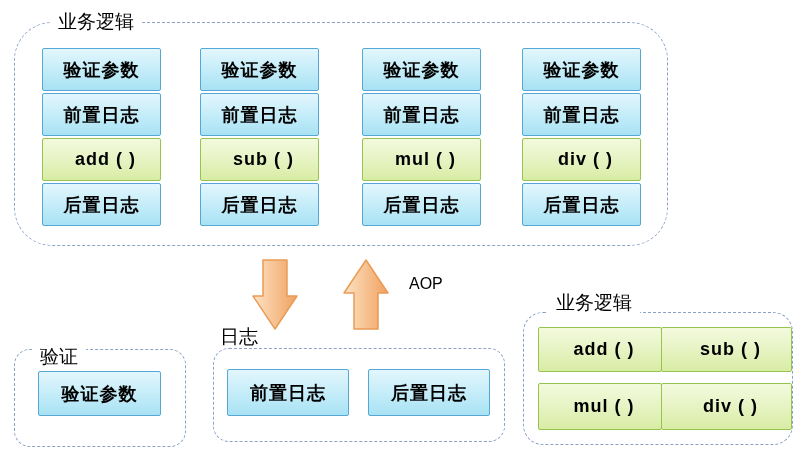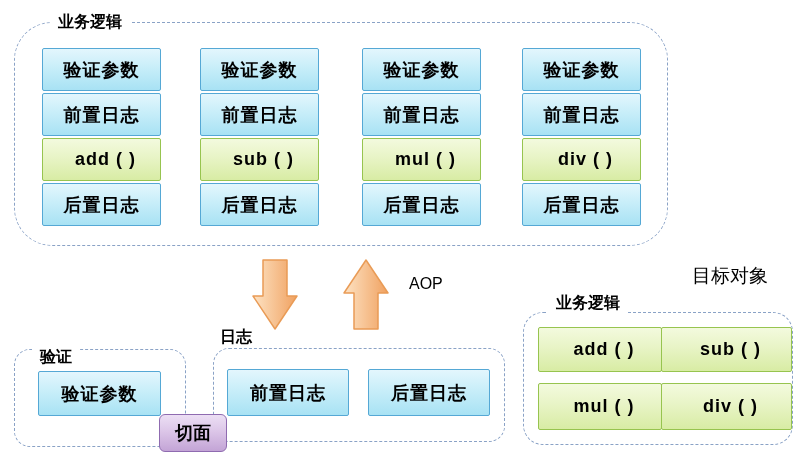--- a/index.html
+++ b/index.html
@@ -9,21 +9,21 @@
   }
   
   .dashed-box{position:absolute;border:1.5px dashed #8aa2c6;background:transparent;}
   #proxy-box{left:14px;top:22px;width:652px;height:222px;border-radius:38px;}
   #validation-box{left:14px;top:349px;width:170px;height:96px;border-radius:16px;}
   #logging-box{left:213px;top:348px;width:290px;height:92px;border-radius:16px;}
   #target-box{left:523px;top:312px;width:268px;height:131px;border-radius:20px;}
 
   
   .section-label{
-    position:absolute;background:#ffffff;padding:0 8px;font-size:16px;font-weight:700;
+    position:absolute;background:#ffffff;padding:0 8px;font-size:19px;font-weight:400;
     line-height:22px;white-space:nowrap;z-index:3;
   }
   #proxy-label{left:50px;top:11px;}
   #validation-label{left:32px;top:346px;}
   #logging-label{left:212px;top:326px;}
   #target-inner-label{left:548px;top:292px;}
 
   .side-label{position:absolute;font-size:19px;font-weight:400;white-space:nowrap;}
   #proxy-side-label{left:688px;top:104px;}
   #target-title{left:692px;top:263px;font-weight:400;}
@@ -134,23 +134,21 @@
 
   <div class="dashed-box" id="validation-box"></div>
   <div class="section-label" id="validation-label">验证</div>
   <div class="abs-box blue" id="validate-params-box">验证参数</div>
 
   <div class="dashed-box" id="logging-box"></div>
   <div class="section-label" id="logging-label">日志</div>
   <div class="abs-box blue" id="pre-log-box">前置日志</div>
   <div class="abs-box blue" id="post-log-box">后置日志</div>
 
-  <div id="aspect-badge">切面</div>
 
-  <div class="side-label" id="target-title">目标对象</div>
   <div class="dashed-box" id="target-box"></div>
   <div class="section-label" id="target-inner-label">业务逻辑</div>
   <div class="abs-box green" id="m-add">add ( )</div>
   <div class="abs-box green" id="m-sub">sub ( )</div>
   <div class="abs-box green" id="m-mul">mul ( )</div>
   <div class="abs-box green" id="m-div">div ( )</div>
 
 </div>
 
 </body></html>

